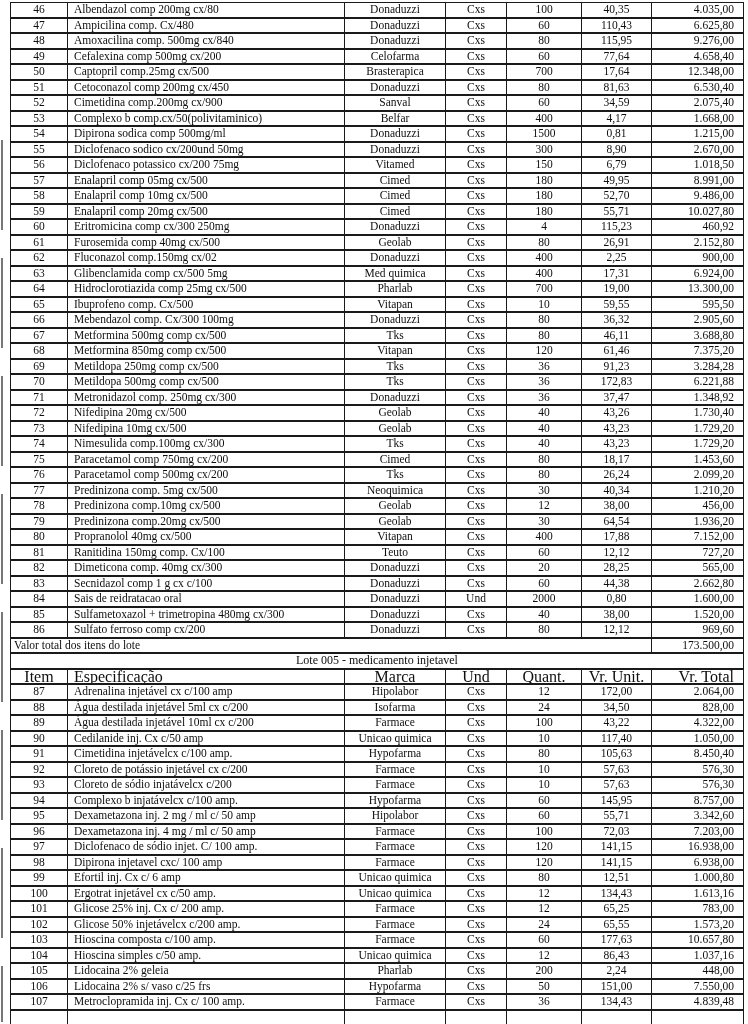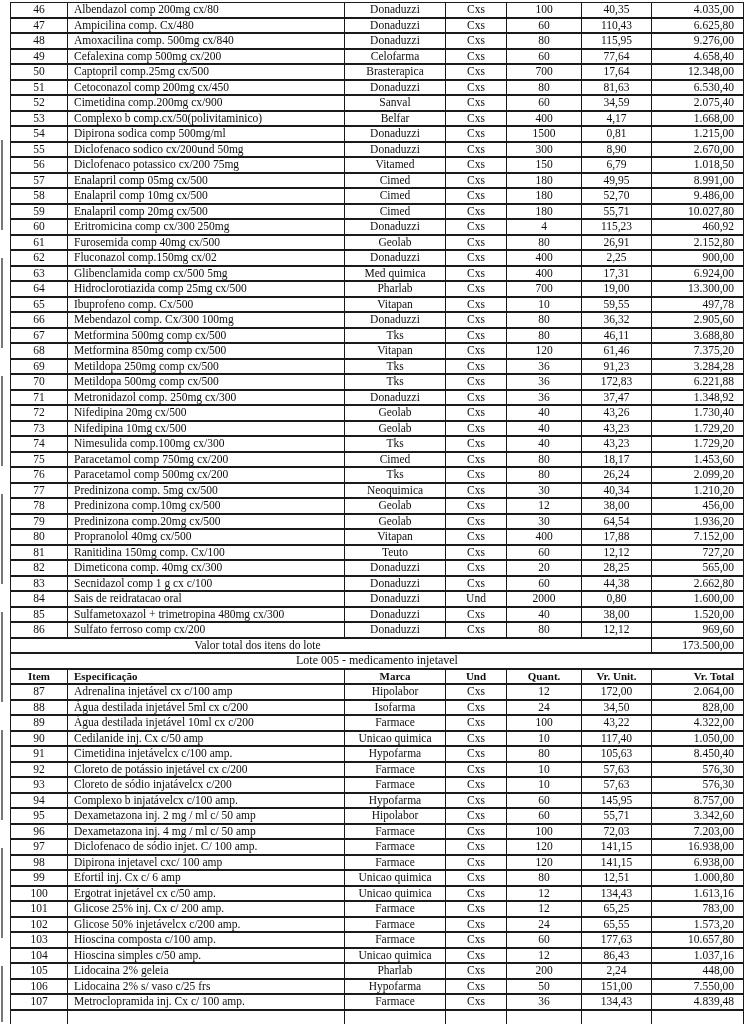--- a/index.html
+++ b/index.html
@@ -22,23 +22,23 @@
   .doc td,.doc th{
     box-sizing:border-box;
     border-top:1px solid #1a1a1a;border-bottom:1px solid #1a1a1a;border-right:1px solid #1a1a1a;
     height:15.5px;padding:0 3px;font-size:11.5px;line-height:13px;
     vertical-align:middle;text-align:center;overflow:hidden;
     font-weight:normal;
   }
   .doc td:first-child,.doc th:first-child{border-left:1px solid #1a1a1a}
   .doc .col-espec{text-align:justify;text-align-last:left;padding:0 5px 0 6px}
   .doc .col-total{text-align:right;padding-right:9px}
-  .doc th{font-weight:bold;font-size:11px}
+  .doc th{font-weight:normal;font-size:16px}
   .doc .lote-title{font-weight:normal;font-size:12px}
-  .doc .total-label{text-align:center;padding-right:150px}
+  .doc .total-label{text-align:left;padding-right:150px}
   .doc .clip-row td{border-bottom:none}
 </style>
 </head>
 <body>
 
 <div class="page">
   <div class="scan-edge"></div>
 
   <table class="doc">
     <colgroup>
@@ -223,21 +223,21 @@
           <td class="col-unit">19,00</td>
           <td class="col-total">13.300,00</td>
         </tr>
         <tr>
           <td class="col-item">65</td>
           <td class="col-espec">Ibuprofeno comp. Cx/500</td>
           <td class="col-marca">Vitapan</td>
           <td class="col-und">Cxs</td>
           <td class="col-quant">10</td>
           <td class="col-unit">59,55</td>
-          <td class="col-total">497,78</td>
+          <td class="col-total">595,50</td>
         </tr>
         <tr>
           <td class="col-item">66</td>
           <td class="col-espec">Mebendazol comp. Cx/300 100mg</td>
           <td class="col-marca">Donaduzzi</td>
           <td class="col-und">Cxs</td>
           <td class="col-quant">80</td>
           <td class="col-unit">36,32</td>
           <td class="col-total">2.905,60</td>
         </tr>

